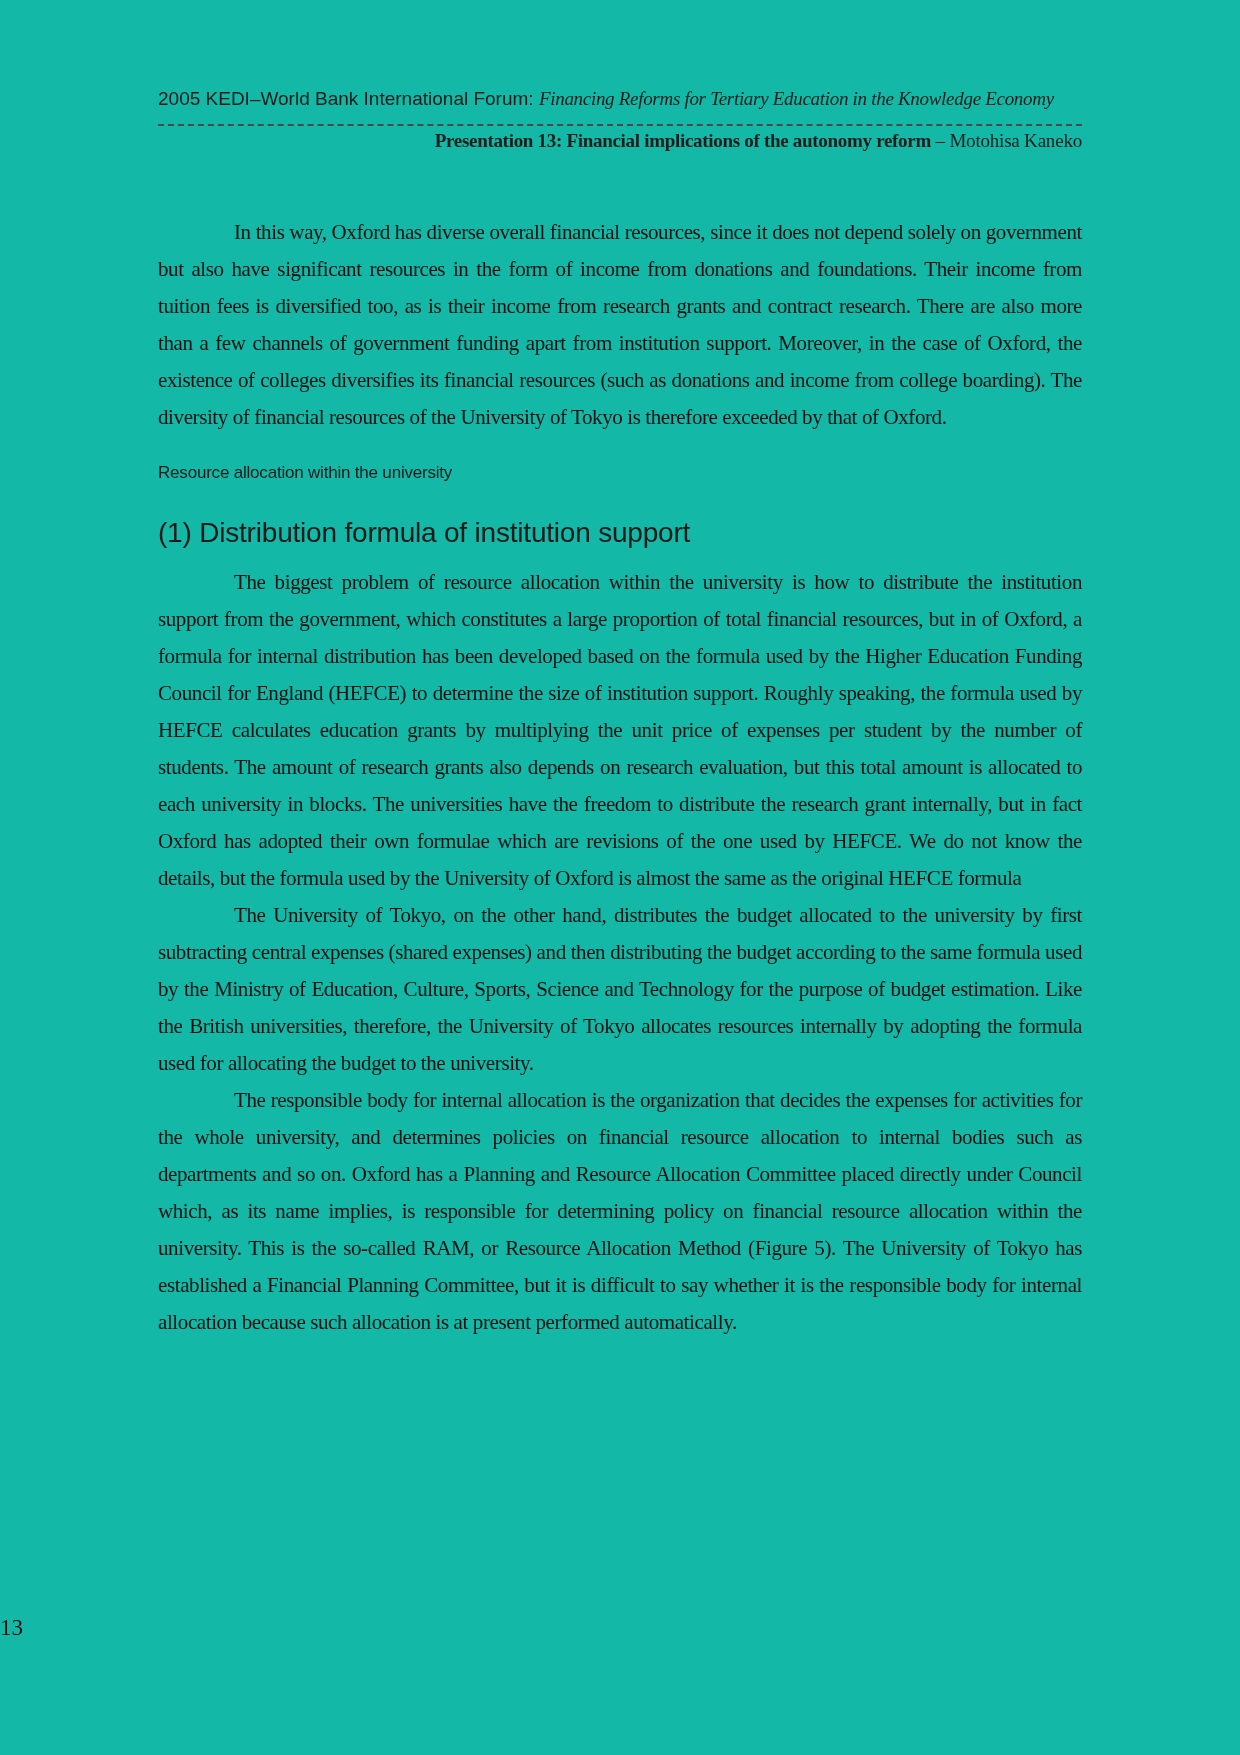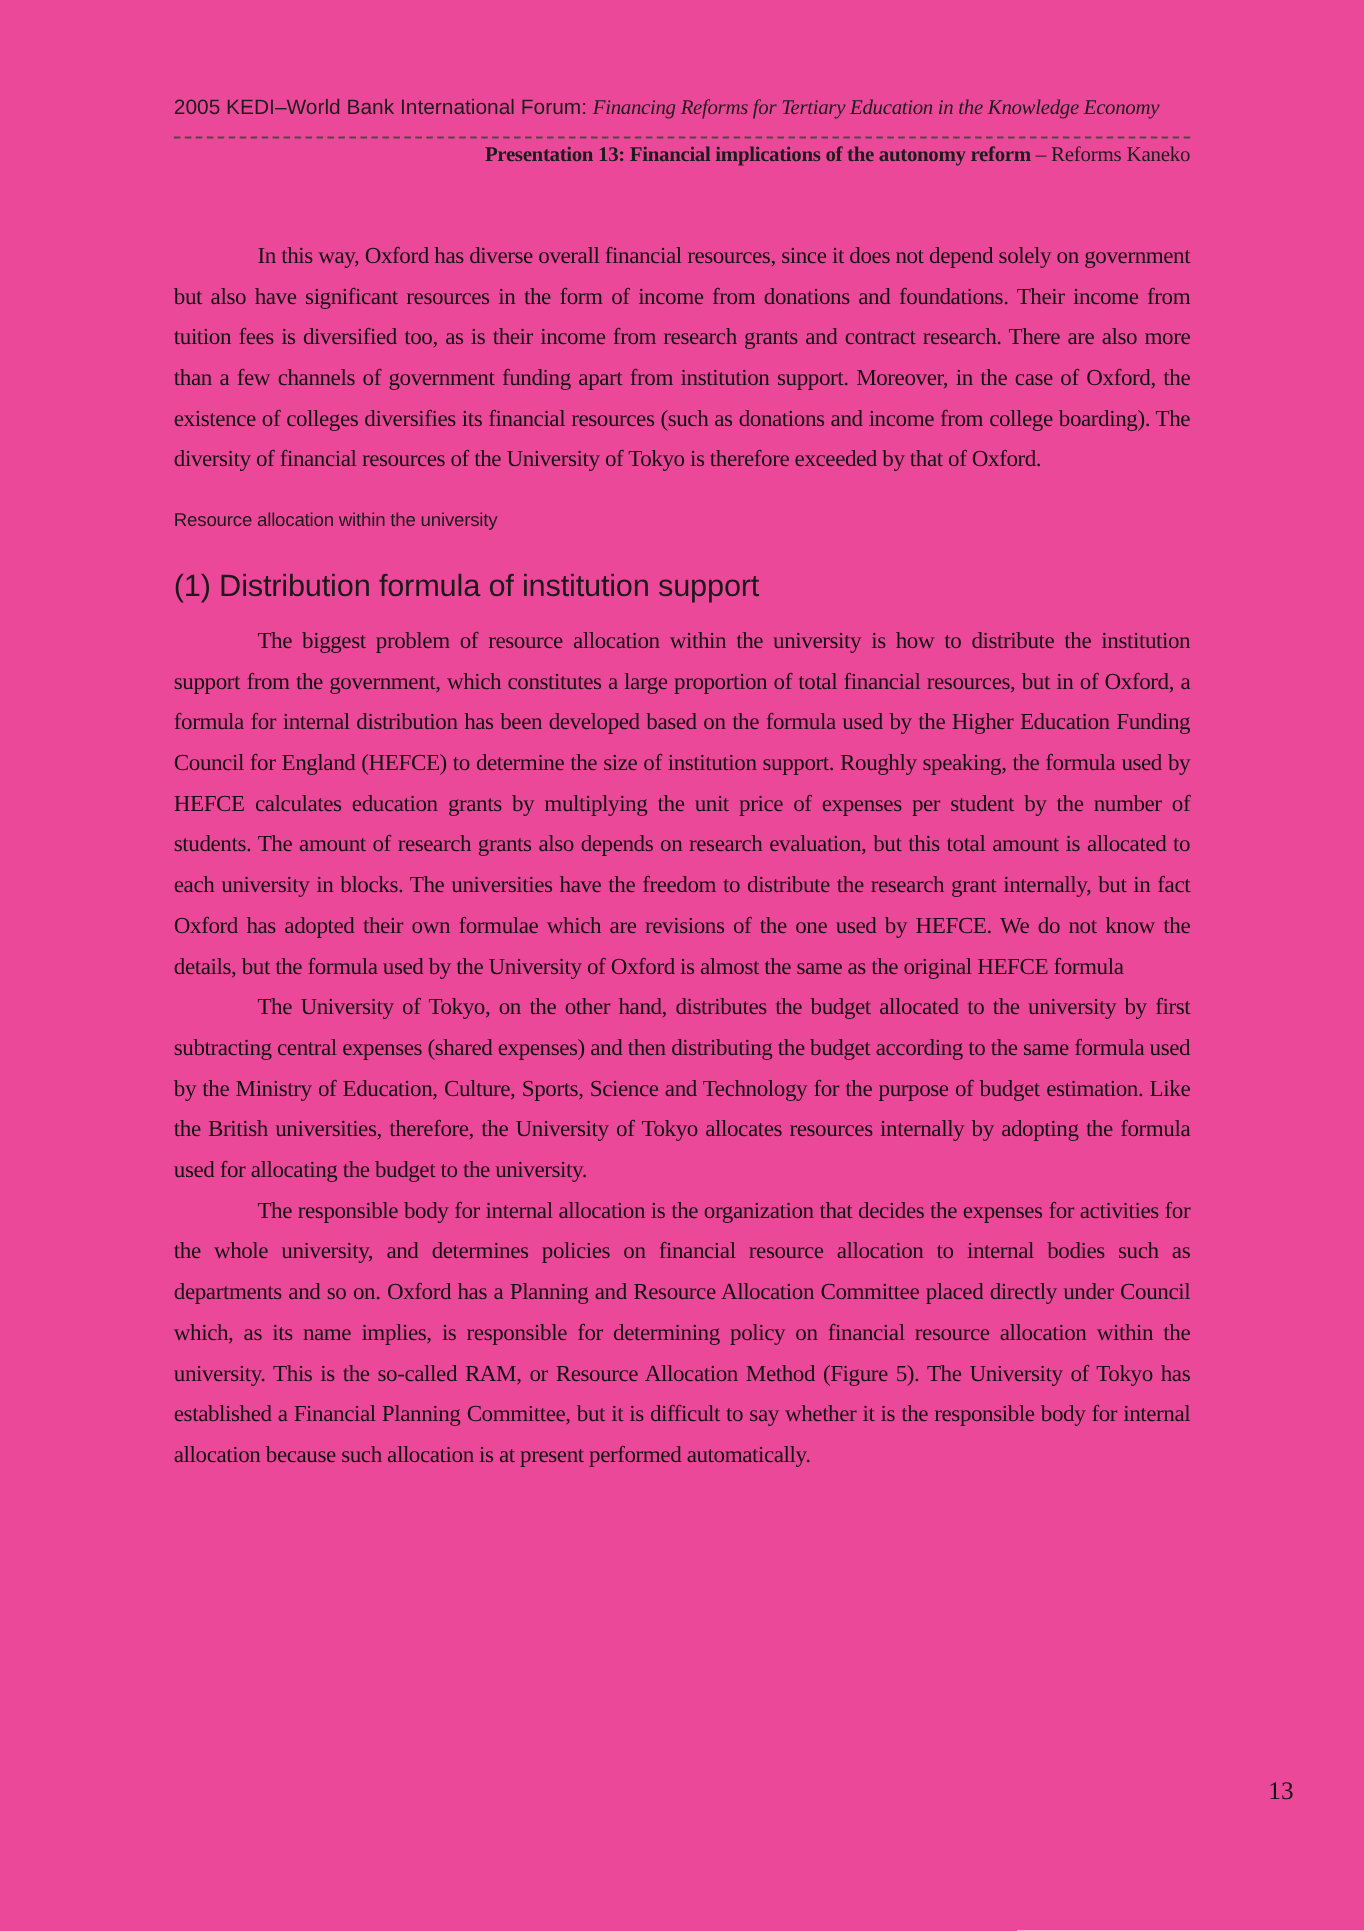--- a/index.html
+++ b/index.html
@@ -5,21 +5,21 @@
   * { margin: 0; padding: 0; box-sizing: border-box; }
   html, body {
     background: #ffffff;
     font-family: "Liberation Serif", serif;
     color: #141414;
   }
   .page {
     position: relative;
     width: 1240px;
     height: 1755px;
-    background: #ec4899;
+    background: #14b8a6;
     overflow: hidden;
   }
   .content {
     padding: 88px 158px 0 158px;
   }
   
   .forum-line {
     font-family: "Liberation Sans", sans-serif;
     font-size: 19px;
     color: #1c1c1c;
@@ -78,40 +78,40 @@
     line-height: 38px;
   }
   .sub-heading.first { margin: 0 0 12px 0; }
   .sub-heading.second { margin: 0; }
   
   .page-number {
     position: absolute;
     top: 1615px;
     left: 0;
     width: 1176px;
-    text-align: right;
+    text-align: left;
     font-size: 23px;
     color: #141414;
   }
 </style>
 </head>
 <body>
 
 <div class="page">
   <div class="content">
 
     <header>
       <div class="forum-line">
         <span>2005 KEDI–World Bank International Forum:</span>
         <span class="forum-title">Financing Reforms for Tertiary Education in the Knowledge Economy</span>
       </div>
       <div class="dashed-divider"></div>
       <div class="presentation-line">
         <span class="pres-bold">Presentation 13: Financial implications of the autonomy reform</span>
-        <span class="pres-author">– Reforms Kaneko</span>
+        <span class="pres-author">– Motohisa Kaneko</span>
       </div>
     </header>
 
     <main class="doc-body">
 
       <p class="indent">In this way, Oxford has diverse overall financial resources, since it does not depend solely on government but also have significant resources in the form of income from donations and foundations. Their income from tuition fees is diversified too, as is their income from research grants and contract research. There are also more than a few channels of government funding apart from institution support. Moreover, in the case of Oxford, the existence of colleges diversifies its financial resources (such as donations and income from college boarding). The diversity of financial resources of the University of Tokyo is therefore exceeded by that of Oxford.</p>
 
       <h2 class="section-heading">Resource allocation within the university</h2>
 
       <h3 class="sub-heading first">(1) Distribution formula of institution support</h3>

